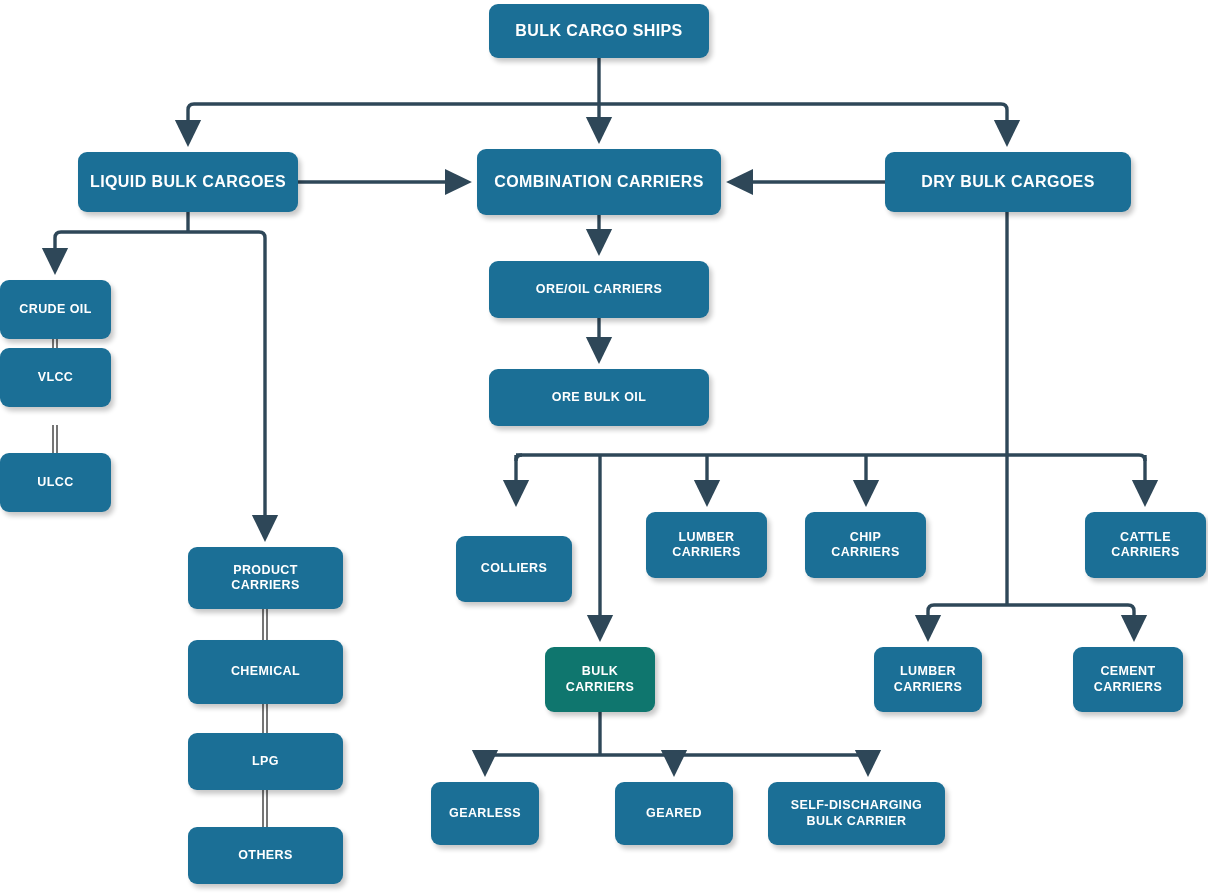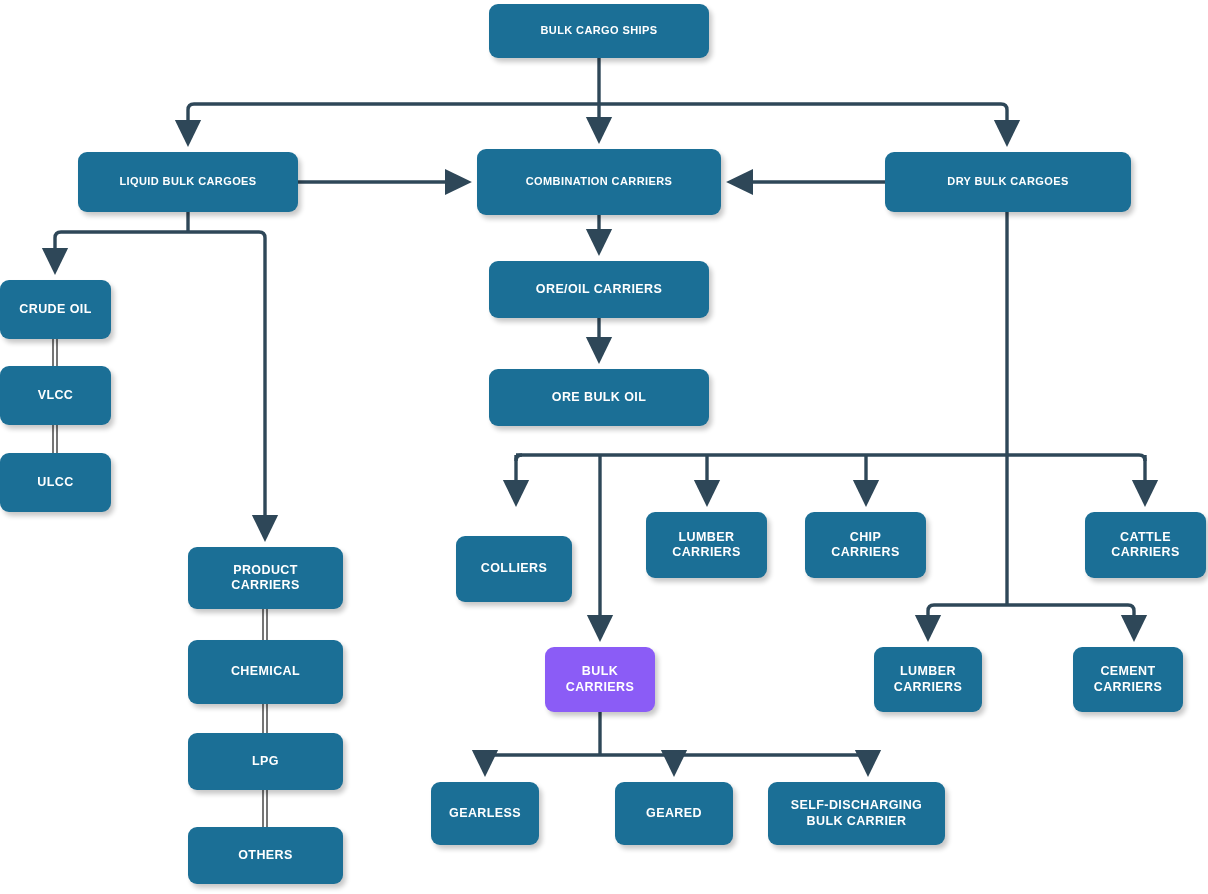--- a/index.html
+++ b/index.html
@@ -40,21 +40,21 @@
     letter-spacing: 0.4px;
     line-height: 1.22;
     box-shadow: 3px 4px 5px rgba(0,0,0,0.22);
     padding: 2px 6px;
     z-index: 2;
   }
   .node .node-label {
     display: block;
     white-space: pre-line;
   }
-  .t13 { font-size: 11px; }
+  .t13 { font-size: 16px; }
   .t12 { font-size: 12.5px; }
 </style>
 </head>
 <body>
 
 <div id="diagram-canvas">
 
   <svg id="connector-layer" viewBox="0 0 1208 894" width="1208" height="894" xmlns="http://www.w3.org/2000/svg">
     <defs>
       <marker id="arrowhead" markerWidth="9" markerHeight="9" refX="4.2" refY="4.5" orient="auto" markerUnits="strokeWidth">
@@ -133,21 +133,21 @@
       </div>
       <div class="node t13" style="left: 477px; top: 149px; width: 244px; height: 66px; background: rgb(27, 111, 150); color: rgb(255, 255, 255);">
         <span class="node-label">COMBINATION CARRIERS</span>
       </div>
       <div class="node t13" style="left: 885px; top: 152px; width: 246px; height: 60px; background: rgb(27, 111, 150); color: rgb(255, 255, 255);">
         <span class="node-label">DRY BULK CARGOES</span>
       </div>
       <div class="node t12" style="left: 0px; top: 280px; width: 111px; height: 59px; background: rgb(27, 111, 150); color: rgb(255, 255, 255);">
         <span class="node-label">CRUDE OIL</span>
       </div>
-      <div class="node t12" style="left: 0px; top: 366px; width: 111px; height: 59px; background: rgb(27, 111, 150); color: rgb(255, 255, 255);">
+      <div class="node t12" style="left: 0px; top: 348px; width: 111px; height: 59px; background: rgb(27, 111, 150); color: rgb(255, 255, 255);">
         <span class="node-label">VLCC</span>
       </div>
       <div class="node t12" style="left: 0px; top: 453px; width: 111px; height: 59px; background: rgb(27, 111, 150); color: rgb(255, 255, 255);">
         <span class="node-label">ULCC</span>
       </div>
       <div class="node t12" style="left: 188px; top: 547px; width: 155px; height: 62px; background: rgb(27, 111, 150); color: rgb(255, 255, 255);">
         <span class="node-label">PRODUCT
 CARRIERS</span>
       </div>
       <div class="node t12" style="left: 188px; top: 640px; width: 155px; height: 64px; background: rgb(27, 111, 150); color: rgb(255, 255, 255);">
@@ -173,21 +173,21 @@
 CARRIERS</span>
       </div>
       <div class="node t12" style="left: 805px; top: 512px; width: 121px; height: 66px; background: rgb(27, 111, 150); color: rgb(255, 255, 255);">
         <span class="node-label">CHIP
 CARRIERS</span>
       </div>
       <div class="node t12" style="left: 1085px; top: 512px; width: 121px; height: 66px; background: rgb(27, 111, 150); color: rgb(255, 255, 255); align-items: center;">
         <span class="node-label">CATTLE
 CARRIERS</span>
       </div>
-      <div class="node t12" style="left: 545px; top: 647px; width: 110px; height: 65px; background: #8b5cf6; color: rgb(255, 255, 255);">
+      <div class="node t12" style="left: 545px; top: 647px; width: 110px; height: 65px; background: #0f766e; color: rgb(255, 255, 255);">
         <span class="node-label">BULK
 CARRIERS</span>
       </div>
       <div class="node t12" style="left: 874px; top: 647px; width: 108px; height: 65px; background: rgb(27, 111, 150); color: rgb(255, 255, 255);">
         <span class="node-label">LUMBER
 CARRIERS</span>
       </div>
       <div class="node t12" style="left: 1073px; top: 647px; width: 110px; height: 65px; background: rgb(27, 111, 150); color: rgb(255, 255, 255);">
         <span class="node-label">CEMENT
 CARRIERS</span>

